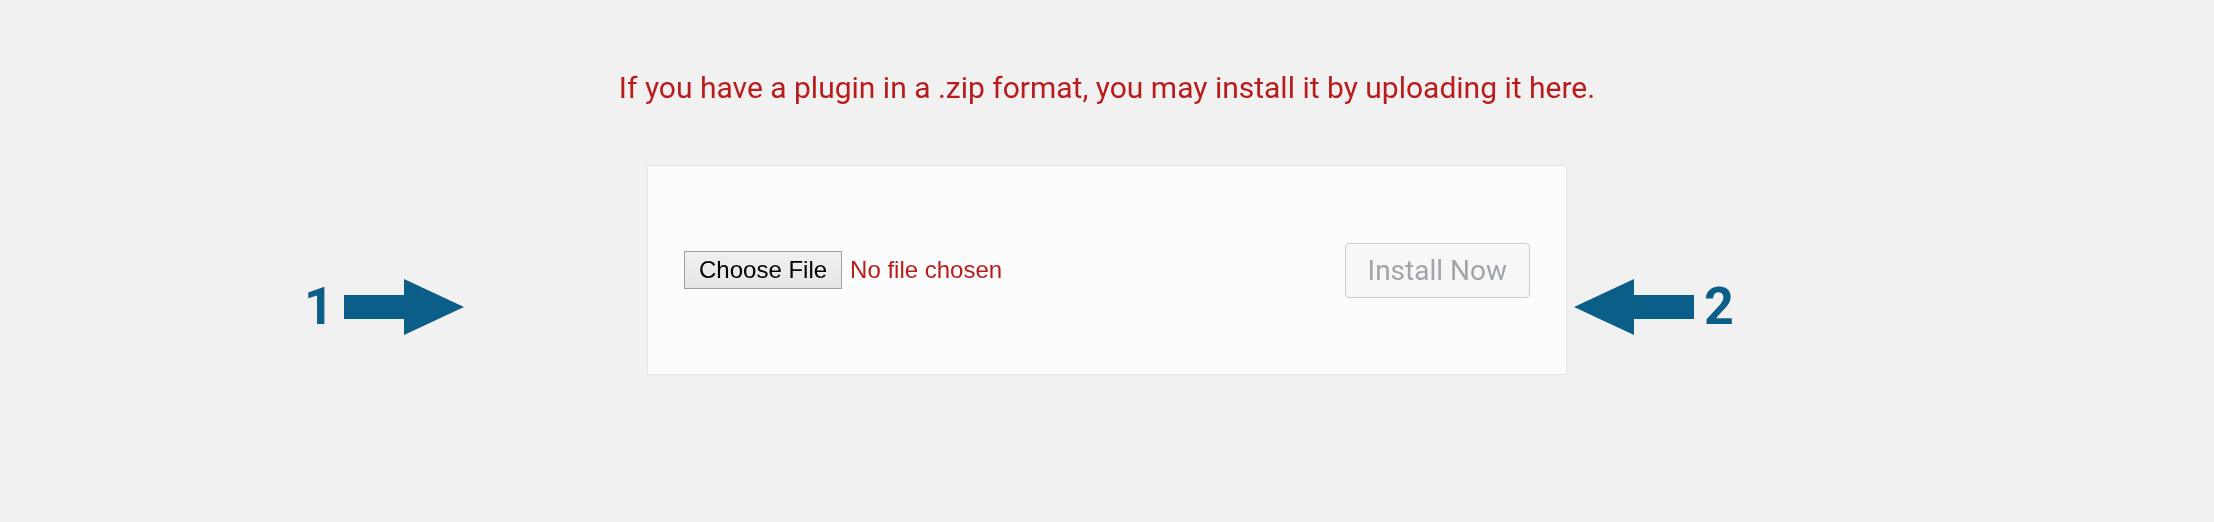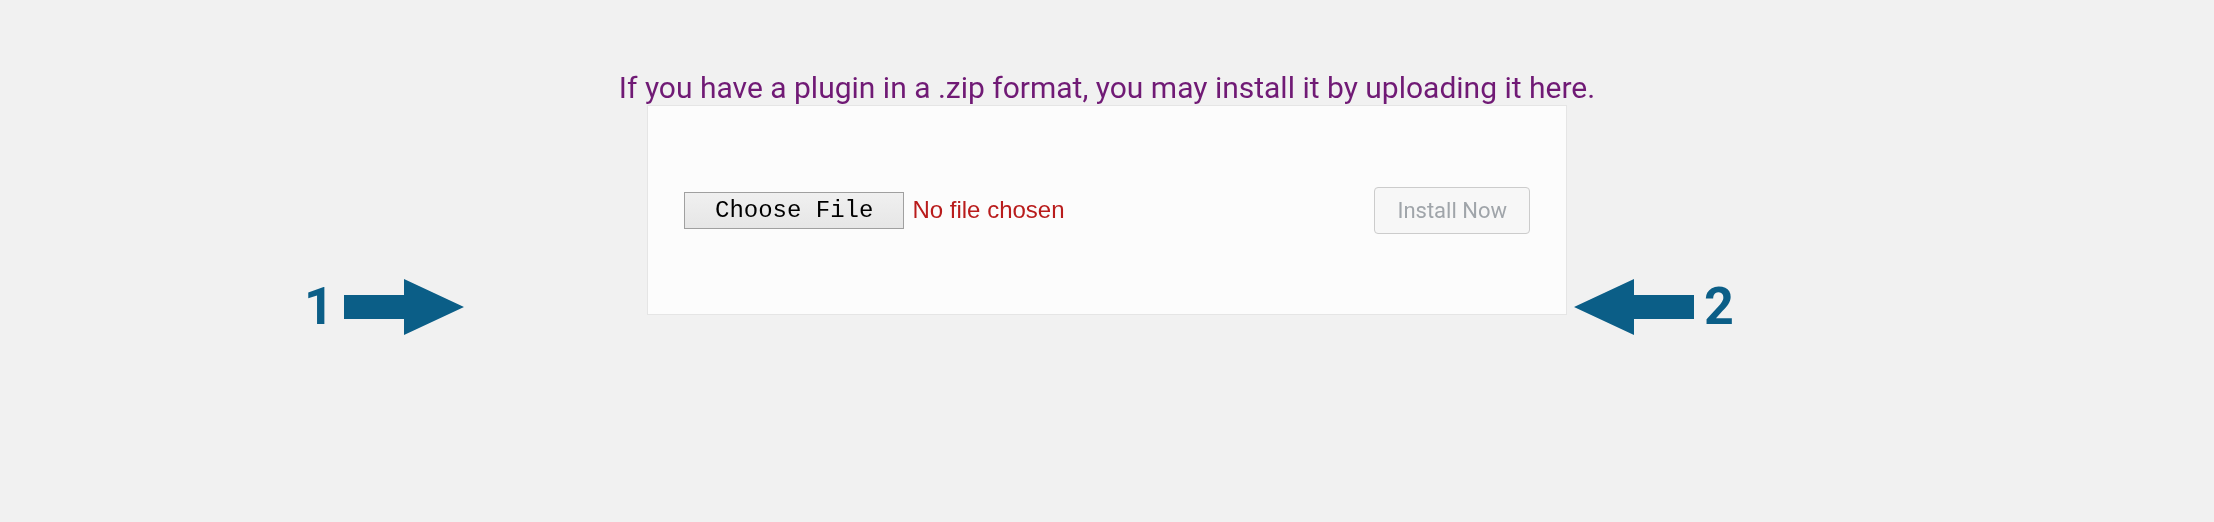--- a/index.html
+++ b/index.html
@@ -13,21 +13,22 @@
     }
     .container {
       width: 100%;
       padding-top: 70px;
       display: flex;
       flex-direction: column;
       align-items: center;
     }
     .intro {
       font-size: 30px;
-      color: #701a75;
+      color: #b91c1c;
+      margin-bottom: 60px;
       text-align: center;
       font-weight: 400;
     }
     .upload-box {
       background: #fcfcfc;
       border: 1px solid #e5e5e5;
       width: 920px;
       height: 210px;
       display: flex;
       align-items: center;
@@ -38,35 +39,35 @@
     .file-area {
       display: flex;
       align-items: center;
       gap: 8px;
     }
     .choose-file-btn {
       background: linear-gradient(#f0f0f0, #e6e6e6);
       border: 1px solid #a0a0a0;
       font-size: 24px;
       color: #000;
-      padding: 4px 30px;
+      padding: 4px 14px;
       cursor: pointer;
-      font-family: Liberation Mono, monospace;
+      font-family: Liberation Sans, sans-serif;
     }
     .no-file-text {
       font-size: 24px;
       color: #b91c1c;
       font-family: Arial, sans-serif;
     }
     .install-btn {
       background: #f7f7f7;
       border: 1px solid #ccc;
       border-radius: 4px;
       color: #a0a5aa;
-      font-size: 22px;
+      font-size: 28px;
       padding: 10px 22px;
       cursor: pointer;
       font-family: -apple-system, BlinkMacSystemFont, "Segoe UI", Roboto, sans-serif;
     }
     .annotation {
       position: absolute;
       display: flex;
       align-items: center;
       gap: 10px;
     }

